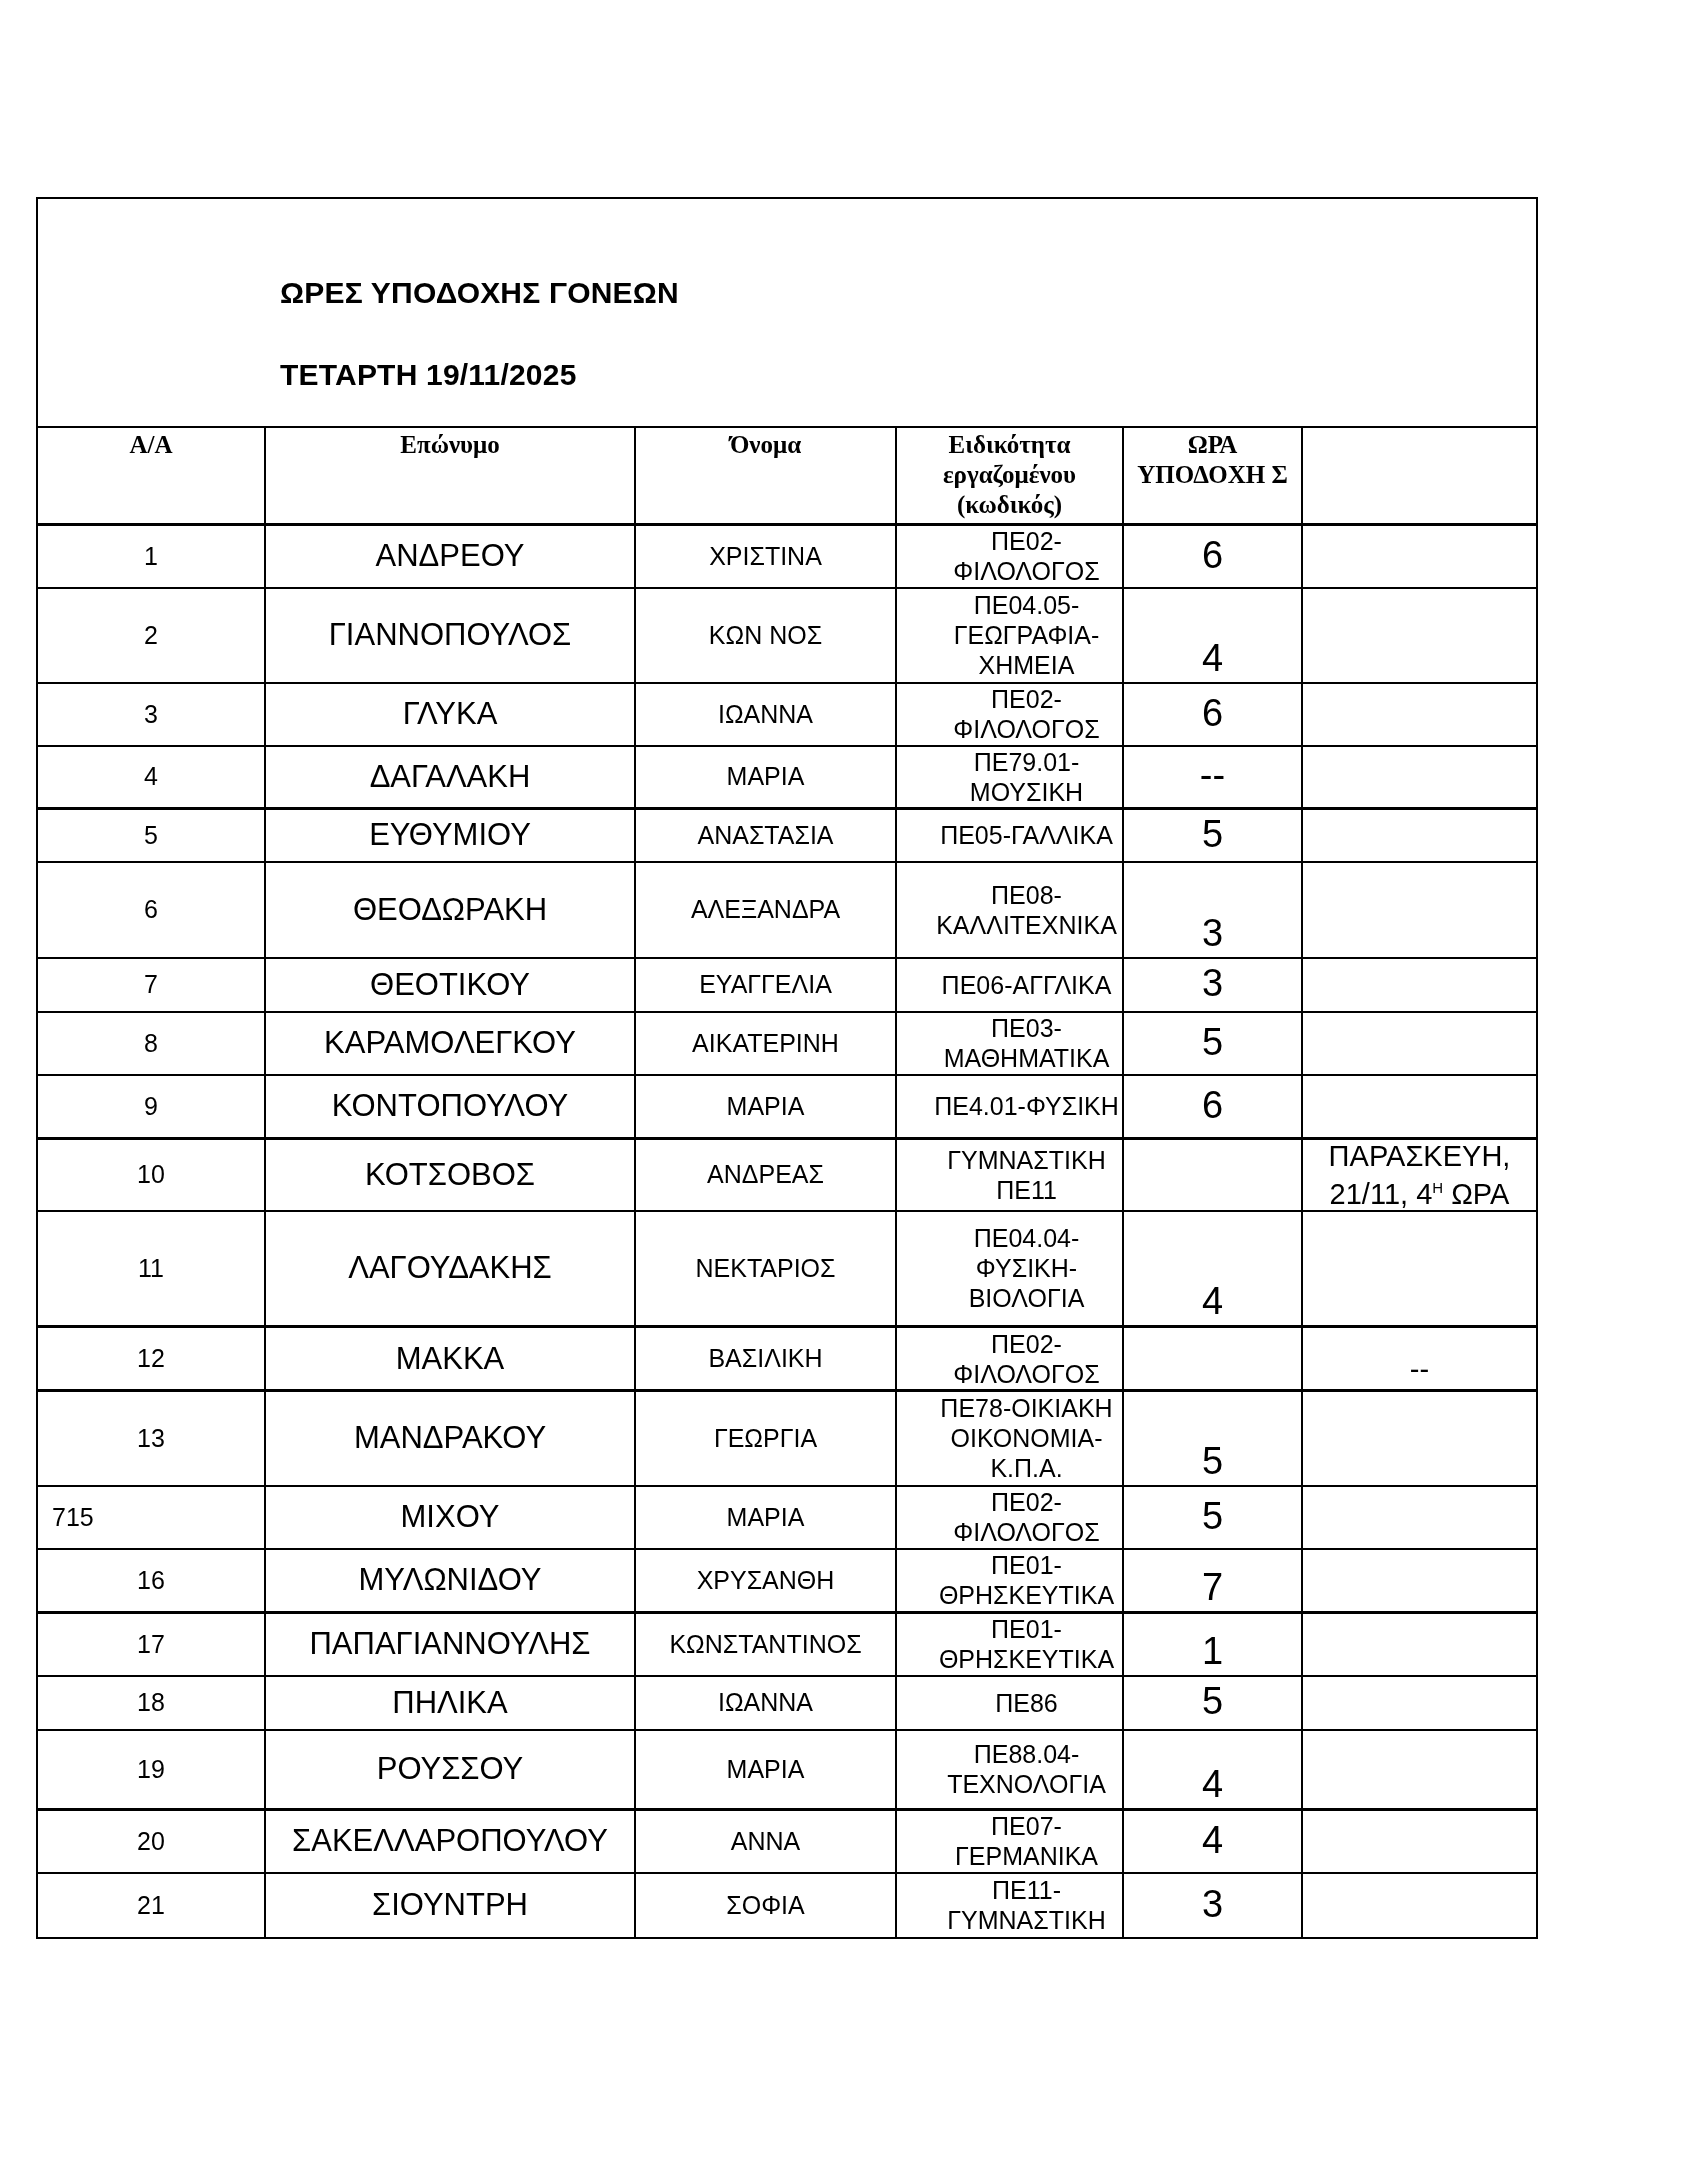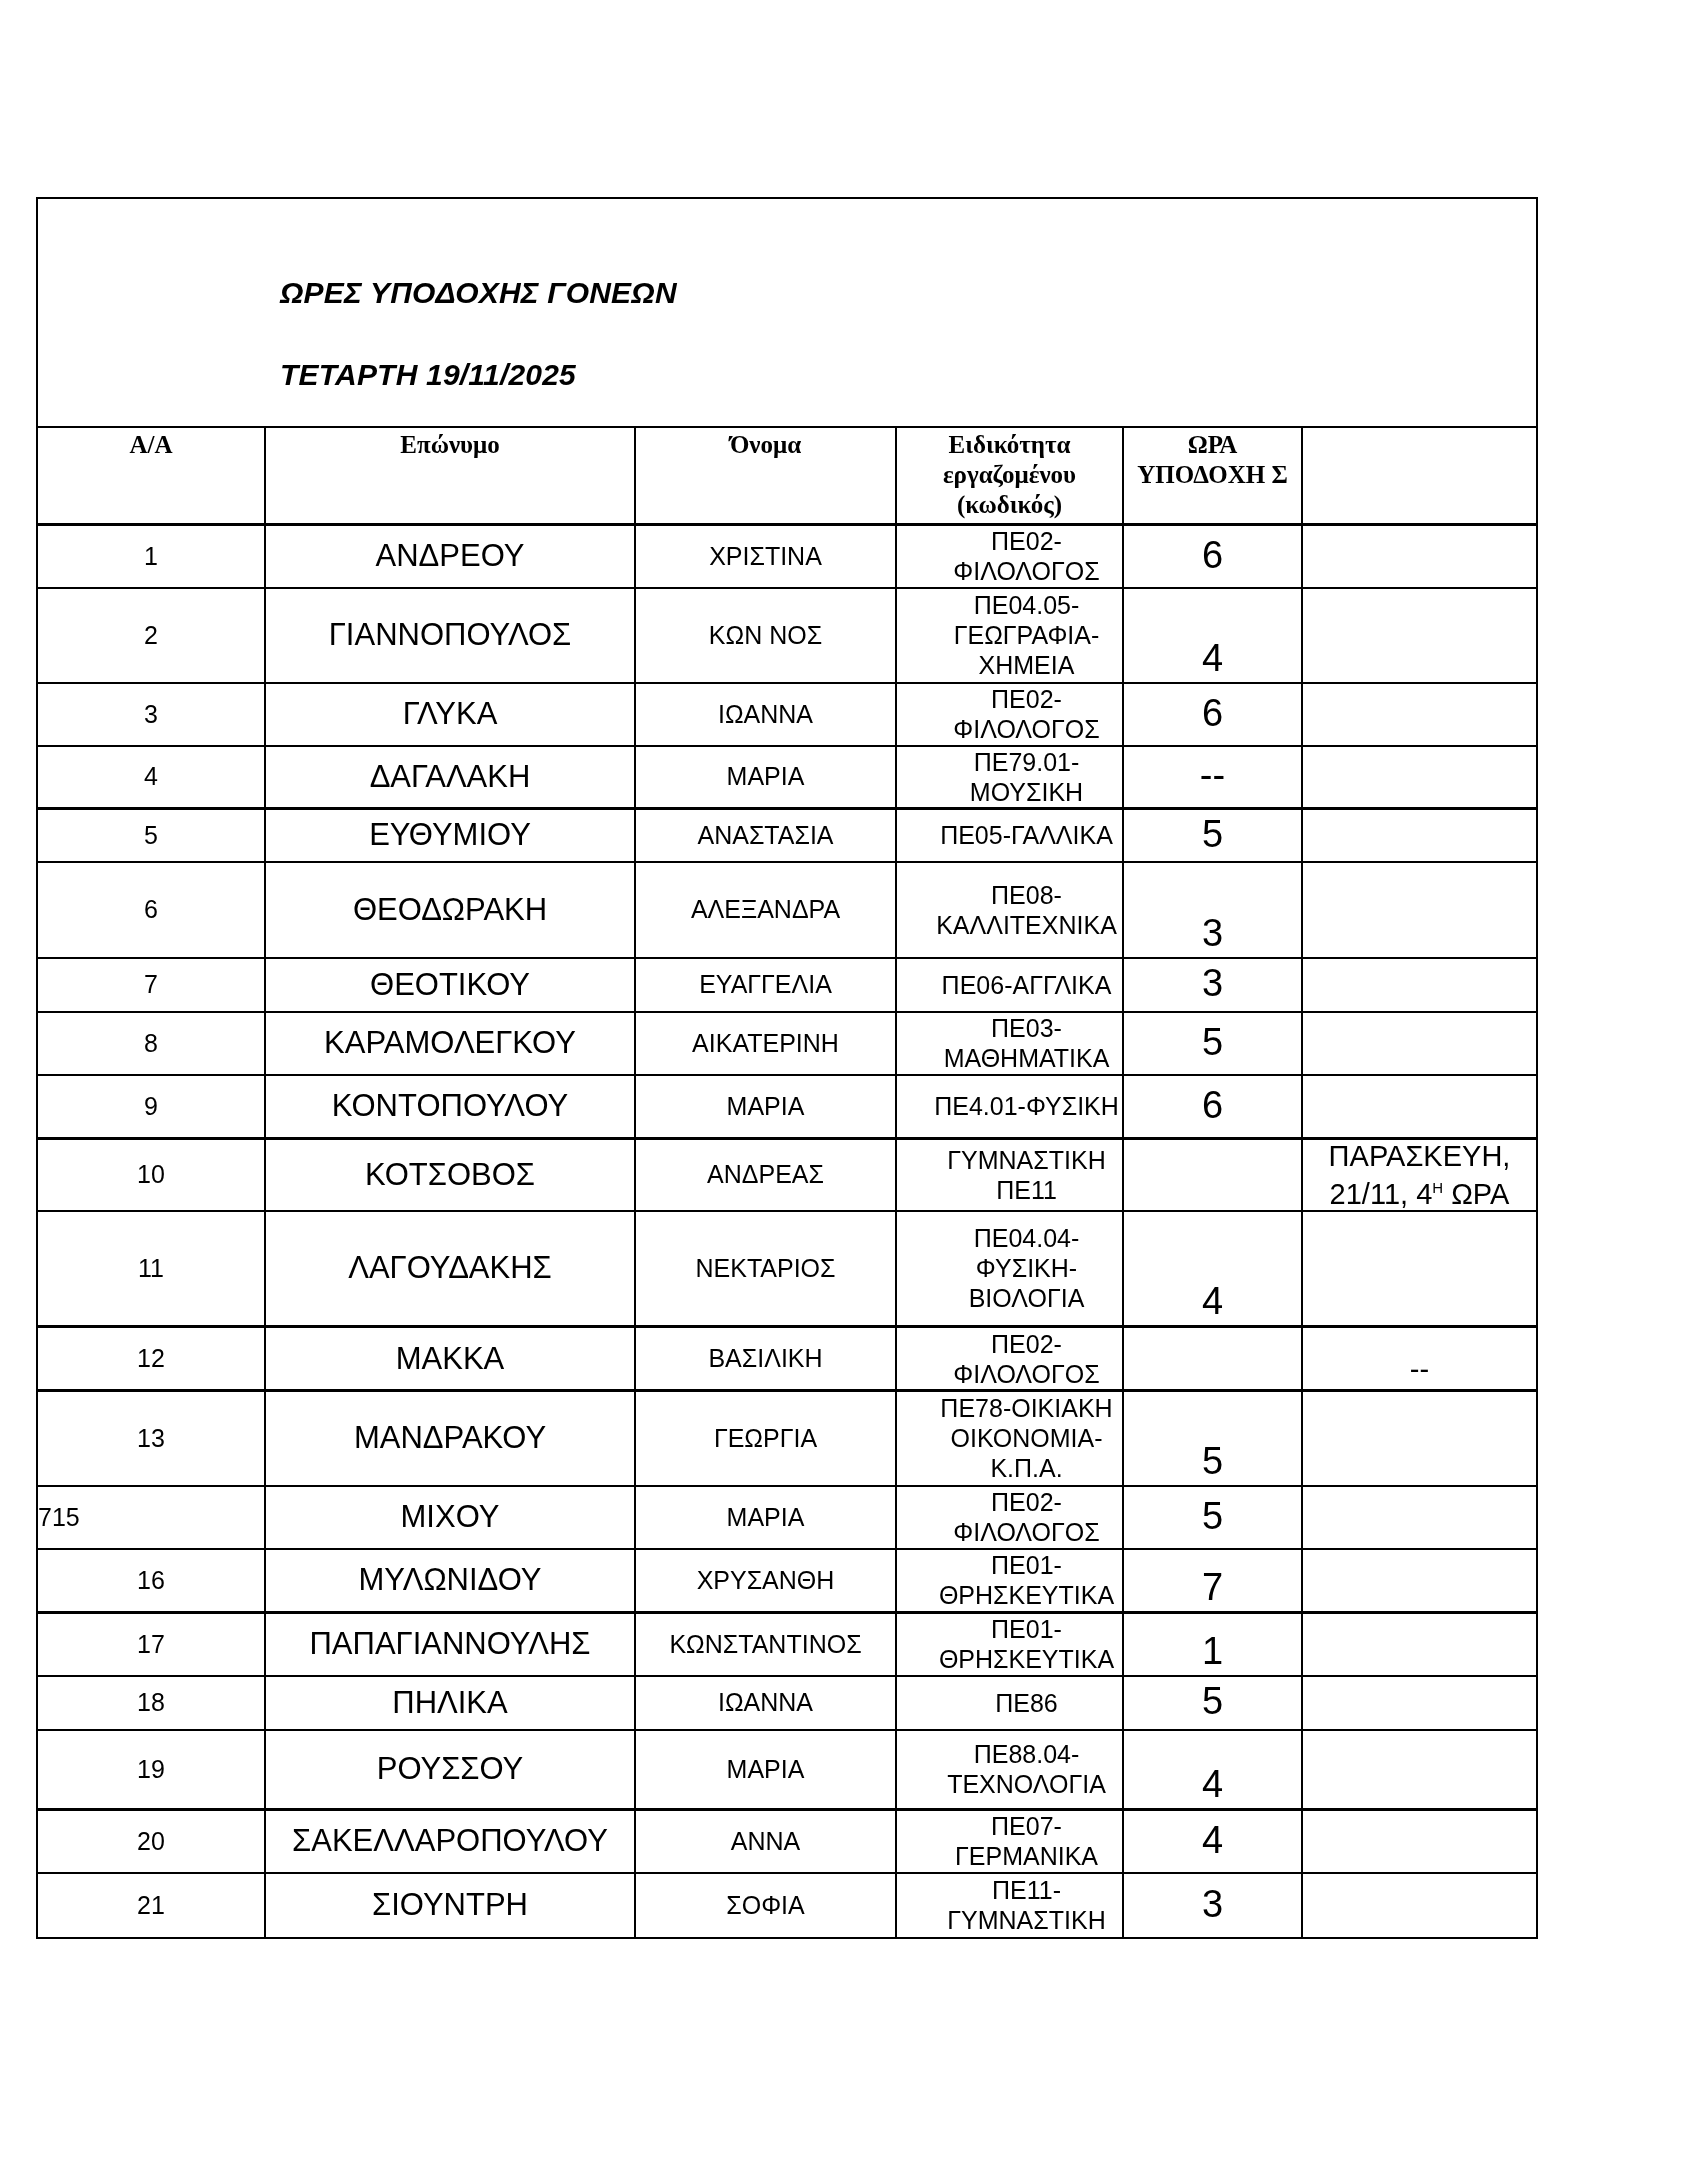--- a/index.html
+++ b/index.html
@@ -1,31 +1,31 @@
 <!DOCTYPE html>
 <html><head>
 <meta charset="utf-8">
 <style>
   html, body { margin: 0; padding: 0; background: #ffffff; }
   body { width: 1683px; height: 2178px; position: relative; font-family: "Liberation Sans", sans-serif; color: #000; }
   .sheet { position: absolute; left: 36px; top: 197px; width: 1502px; border: 2px solid #000; box-sizing: border-box; }
   .title-block { height: 227px; border-bottom: 2px solid #000; position: relative; }
-  .title { position: absolute; left: 242px; font-weight: bold; font-size: 30px; letter-spacing: 0.2px; font-style: italic; }
+  .title { position: absolute; left: 242px; font-weight: bold; font-size: 30px; letter-spacing: 0.2px; }
   .title.t1 { top: 77px; }
   .title.t2 { top: 159px; }
   table { border-collapse: collapse; width: 100%; table-layout: fixed; }
   td, th { border: 2px solid #000; text-align: center; padding: 0; overflow: hidden; }
   tr td:first-child, tr th:first-child { border-left: none; }
   tr td:last-child, tr th:last-child { border-right: none; }
   thead tr:first-child th { border-top: none; }
   tbody tr:last-child td { border-bottom: none; }
   th { font-weight: bold; font-size: 25px; vertical-align: top; line-height: 30px; height: 93px; padding-top: 2px; }
   thead th { border-bottom: 3px solid #000; font-family: Liberation Serif, serif; }
   td.aa { font-size: 25px; }
-  td.aa.left { text-align: left; }
+  td.aa.left { text-align: left; padding-left: 14px; }
   td.surname { font-size: 31px; border-radius: 31px; }
   td.fname { font-size: 25px; }
   td.spec { font-size: 25px; line-height: 30px; padding-left: 34px; }
   td.hour { font-size: 38px; vertical-align: bottom; padding-bottom: 2px; }
   td.hour.mid { vertical-align: middle; }
   td.note { font-size: 29px; line-height: 32px; }
   td.note.bottom { vertical-align: bottom; padding-bottom: 4px; }
   tr.thick td { border-top: 3px solid #000; }
   sup { font-size: 15px; }
 </style>

